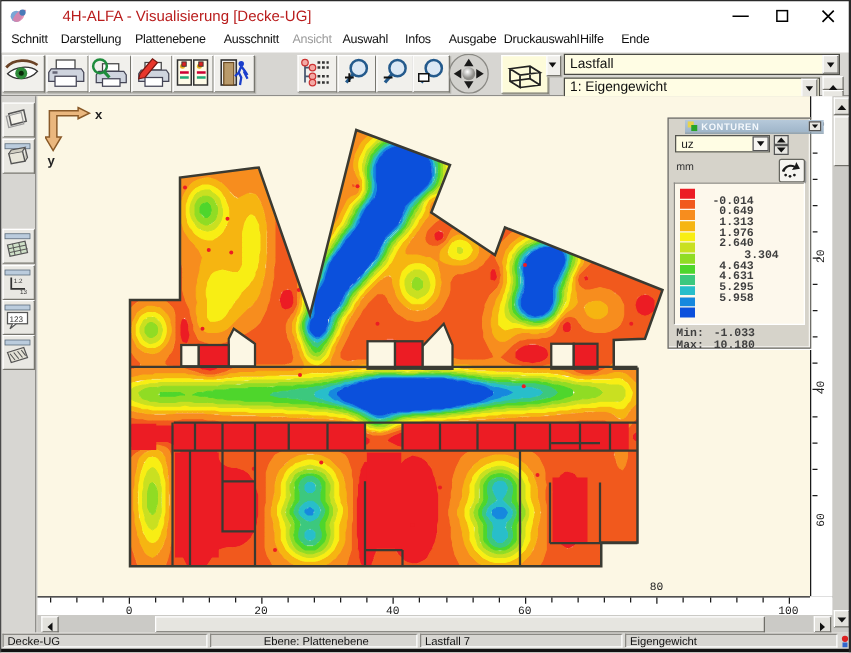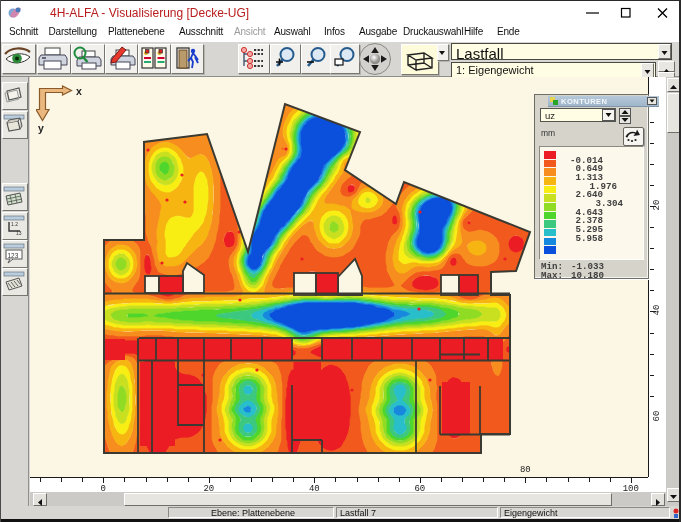--- a/index.html
+++ b/index.html
@@ -137,21 +137,21 @@
 <path d="M17 28 l3.8 -6 h-7.6 Z" fill="#1a1a1a"></path>
 <path d="M5 16 l6 -3.8 v7.6 Z" fill="#1a1a1a"></path>
 <path d="M29 16 l-6 -3.8 v7.6 Z" fill="#1a1a1a"></path>
 </svg></div>
     <div class="tbtn abs" style="left:400.5px;top:44px;width:36px;height:29px;background:#fdfbda;"><svg width="34" height="28" viewBox="0 0 34 28">
 <path d="M6 10 L22 8 L30 13 L14 15 Z M6 10 L6 20 L14 25 L14 15 M14 25 L30 23 L30 13 M22 8 L22 18 M6 20 L22 18 L30 23" fill="none" stroke="#222" stroke-width="1.4"></path>
 </svg></div>
     <div class="tbtn abs" style="left:437px;top:44px;width:10px;height:15px;"><svg width="8" height="13" viewBox="0 0 8 13">
         <path d="M1 5 l3 4 l3 -4 Z" fill="#111"></path>
       </svg></div>
-    <div class="abs" style="left:451px;top:43px;width:221px;height:17px;background:#fffde4;border:1px solid #4a4a44;box-sizing:border-box;font-size:15px;color:#111;padding:1px 12px 0 4px;">Lastfall</div>
+    <div class="abs" style="left:451px;top:43px;width:221px;height:17px;background:#fffde4;border:1px solid #4a4a44;box-sizing:border-box;font-size:11px;color:#111;padding:1px 12px 0 4px;">Lastfall</div>
 <div class="abs" style="left:658px;top:44px;width:13px;height:15px;background:#e8e7e2;border:1px solid;border-color:#fff #6f6e68 #6f6e68 #fff;box-sizing:border-box;"><svg width="11" height="13" viewBox="0 0 11 13">
         <path d="M2.5 5 l3 4 l3 -4 Z" fill="#111"></path>
       </svg></div>
 <div class="abs" style="left:451px;top:62px;width:205px;height:17px;background:#fffde4;border:1px solid #4a4a44;box-sizing:border-box;font-size:11px;color:#111;padding:1px 0 0 4px;">1: Eigengewicht</div>
 <div class="abs" style="left:641px;top:63px;width:13px;height:15px;background:#e8e7e2;border:1px solid;border-color:#fff #6f6e68 #6f6e68 #fff;box-sizing:border-box;"><svg width="11" height="13" viewBox="0 0 11 13">
         <path d="M2.5 5 l3 4 l3 -4 Z" fill="#111"></path>
       </svg></div>
 <div class="abs" style="left:658px;top:61px;width:17px;height:11px;background:#e8e7e2;border:1px solid;border-color:#fff #6f6e68 #6f6e68 #fff;box-sizing:border-box;"><svg width="15" height="9" viewBox="0 0 15 9">
         <path d="M4 6 l3.5 -4 l3.5 4 Z" fill="#111"></path>
       </svg></div>
@@ -372,25 +372,25 @@
         <div class="abs" style="left:9px;top:99.3px;width:12px;height:7.6px;background:#c9e021"></div>
         <div class="abs" style="left:9px;top:108.0px;width:12px;height:7.6px;background:#90dc24"></div>
         <div class="abs" style="left:9px;top:116.6px;width:12px;height:7.6px;background:#4ed62c"></div>
         <div class="abs" style="left:9px;top:125.3px;width:12px;height:7.6px;background:#3cc87e"></div>
         <div class="abs" style="left:9px;top:133.9px;width:12px;height:7.6px;background:#28beca"></div>
         <div class="abs" style="left:9px;top:142.6px;width:12px;height:7.6px;background:#1688de"></div>
         <div class="abs" style="left:9px;top:151.3px;width:12px;height:7.6px;background:#0b50dc"></div>
         <div class="kv" style="left:0;top:59.7px;width:68px;text-align:right;">-0.014</div>
         <div class="kv" style="left:0;top:68.3px;width:68px;text-align:right;">0.649</div>
         <div class="kv" style="left:0;top:77.0px;width:68px;text-align:right;">1.313</div>
-        <div class="kv" style="left:0;top:85.6px;width:68px;text-align:right;padding-left:14px;">1.976</div>
+        <div class="kv" style="left:0;top:85.6px;width:68px;text-align:right;">1.976</div>
         <div class="kv" style="left:0;top:94.3px;width:68px;text-align:right;">2.640</div>
         <div class="kv" style="left:0;top:103.0px;width:68px;text-align:right;margin-left:20px;">3.304</div>
         <div class="kv" style="left:0;top:111.6px;width:68px;text-align:right;">4.643</div>
-        <div class="kv" style="left:0;top:120.3px;width:68px;text-align:right;">2.378</div>
+        <div class="kv" style="left:0;top:120.3px;width:68px;text-align:right;">4.631</div>
         <div class="kv" style="left:0;top:128.9px;width:68px;text-align:right;">5.295</div>
         <div class="kv" style="left:0;top:137.6px;width:68px;text-align:right;">5.958</div>
         <div class="kv" style="left:6px;top:166px;">Min:</div>
         <div class="kv" style="left:0;top:166px;width:69px;text-align:right;">-1.033</div>
         <div class="kv" style="left:6px;top:175px;">Max:</div>
         <div class="kv" style="left:0;top:175px;width:69px;text-align:right;">10.180</div>
       </div>
 <div id="hscroll" class="abs"></div>
 <div class="sarrow" style="left:33px;top:416px;width:14px;height:13px;"><svg width="12" height="11" viewBox="0 0 12 11">
           <path d="M8 2 L4 5.5 L8 9 Z" fill="#111"></path>
@@ -402,20 +402,21 @@
 <div id="vscroll" class="abs"></div>
 <div class="sarrow" style="left:667px;top:1px;width:13px;height:14px;"><svg width="11" height="12" viewBox="0 0 11 12">
           <path d="M2 8 L5.5 4 L9 8 Z" fill="#111"></path>
         </svg></div>
 <div class="sarrow" style="left:667px;top:411px;width:13px;height:14px;"><svg width="11" height="12" viewBox="0 0 11 12">
           <path d="M2 4 L5.5 8 L9 4 Z" fill="#111"></path>
         </svg></div>
 <div class="sthumb" style="left:667px;top:16px;width:13px;height:40px;"></div>
 </div>
 <div id="statusbar" class="abs">
+<div class="sfield" style="left:2px;width:164px;">Decke-UG</div>
 <div class="sfield" style="left:168px;width:166px;padding-left:42px;">Ebene: Plattenebene</div>
 <div class="sfield" style="left:336px;width:162px;">Lastfall 7</div>
 <div class="sfield" style="left:500px;width:170px;">Eigengewicht</div>
 <svg class="abs" style="left:672px;top:2px" width="8" height="10" viewBox="0 0 8 10">
         <circle cx="4" cy="3" r="2.5" fill="#d22"></circle>
         <rect x="2" y="6" width="4" height="4" fill="#36c"></rect>
       </svg>
 </div>
 <div id="blackstrip" class="abs"></div>
 <div id="rightedge" class="abs"></div>

